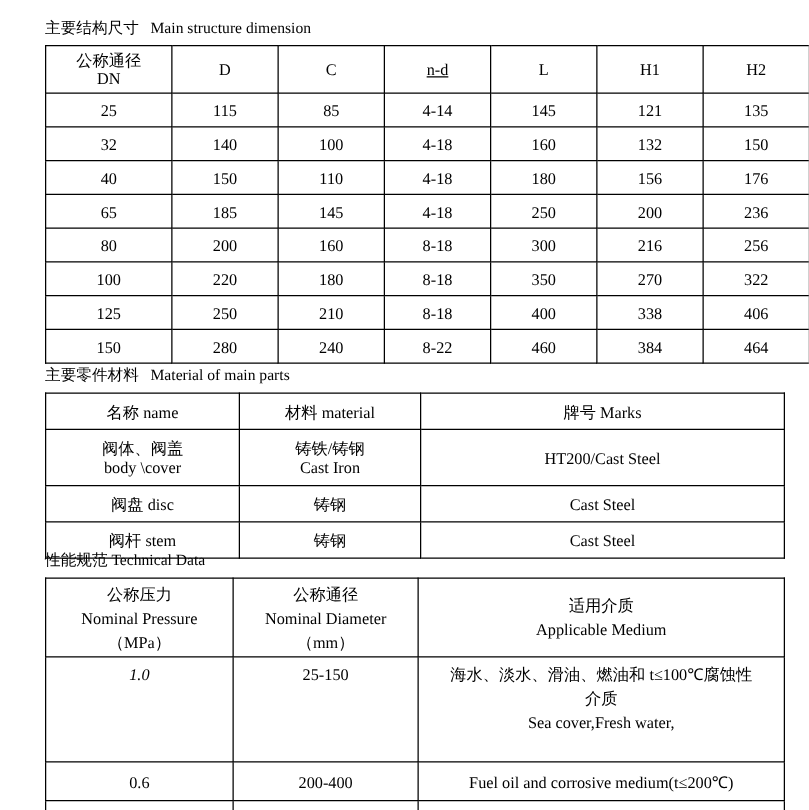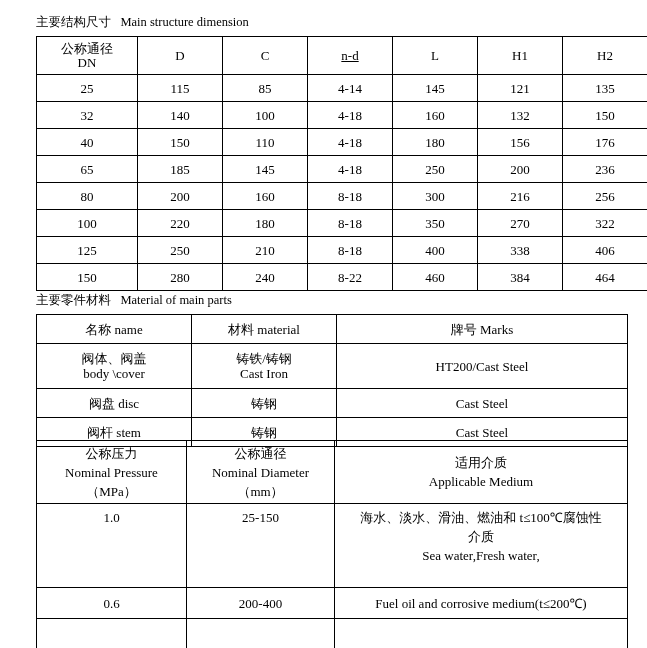--- a/index.html
+++ b/index.html
@@ -201,45 +201,46 @@
       <tr>
         <td>阀杆 stem</td>
         <td>铸钢</td>
         <td>Cast Steel</td>
       </tr>
     </tbody>
       </table>
   </div>
 
   <div class="section" style="top:440px;">
+    <div class="section-title">性能规范 Technical Data</div>
     <table id="tbl-technical">
       <tbody>
           <tr>
         <td class="t0 hdr cell-lines">
           <div>公称压力</div>
           <div>Nominal Pressure</div>
           <div>（MPa）</div>
         </td>
         <td class="t1 hdr cell-lines">
           <div>公称通径</div>
           <div>Nominal Diameter</div>
           <div>（mm）</div>
         </td>
         <td class="t2 hdr cell-lines">
           <div>适用介质</div>
           <div>Applicable Medium</div>
         </td>
       </tr>
       <tr>
-        <td class="row1" style="vertical-align:top;padding-top:6px;">1.0</td>
+        <td class="row1" style="vertical-align:top;padding-top:6px;font-style:italic;">1.0</td>
         <td class="row1" style="vertical-align:top;padding-top:6px;">25-150</td>
         <td class="row1 cell-lines" style="vertical-align:top;padding-top:4px;">
           <div>海水、淡水、滑油、燃油和 t≤100℃腐蚀性</div>
           <div>介质</div>
-          <div>Sea water,Fresh water,</div>
+          <div>Sea cover,Fresh water,</div>
         </td>
       </tr>
       <tr>
         <td class="row2">0.6</td>
         <td class="row2">200-400</td>
         <td class="row2">Fuel oil and corrosive medium(t≤200℃)</td>
       </tr>
       <tr>
         <td style="height:26px;border-top:1px solid #000;border-left:1px solid #000;border-right:1px solid #000;border-bottom:none;"></td>
         <td style="height:26px;border-top:1px solid #000;border-left:1px solid #000;border-right:1px solid #000;border-bottom:none;"></td>

